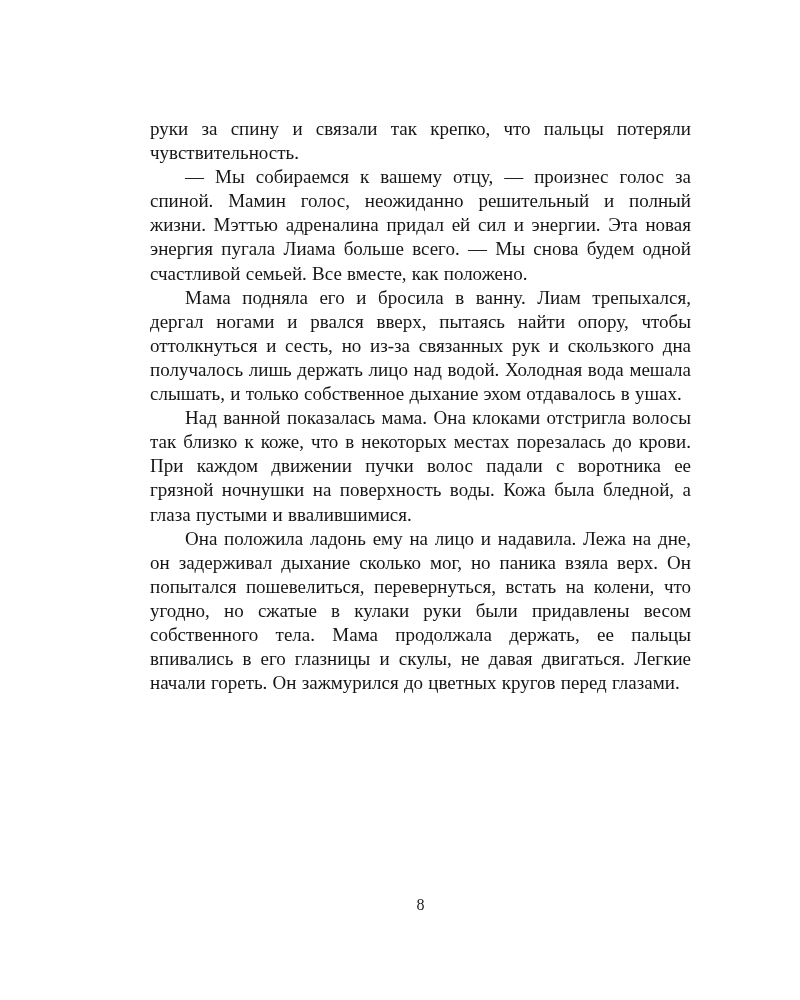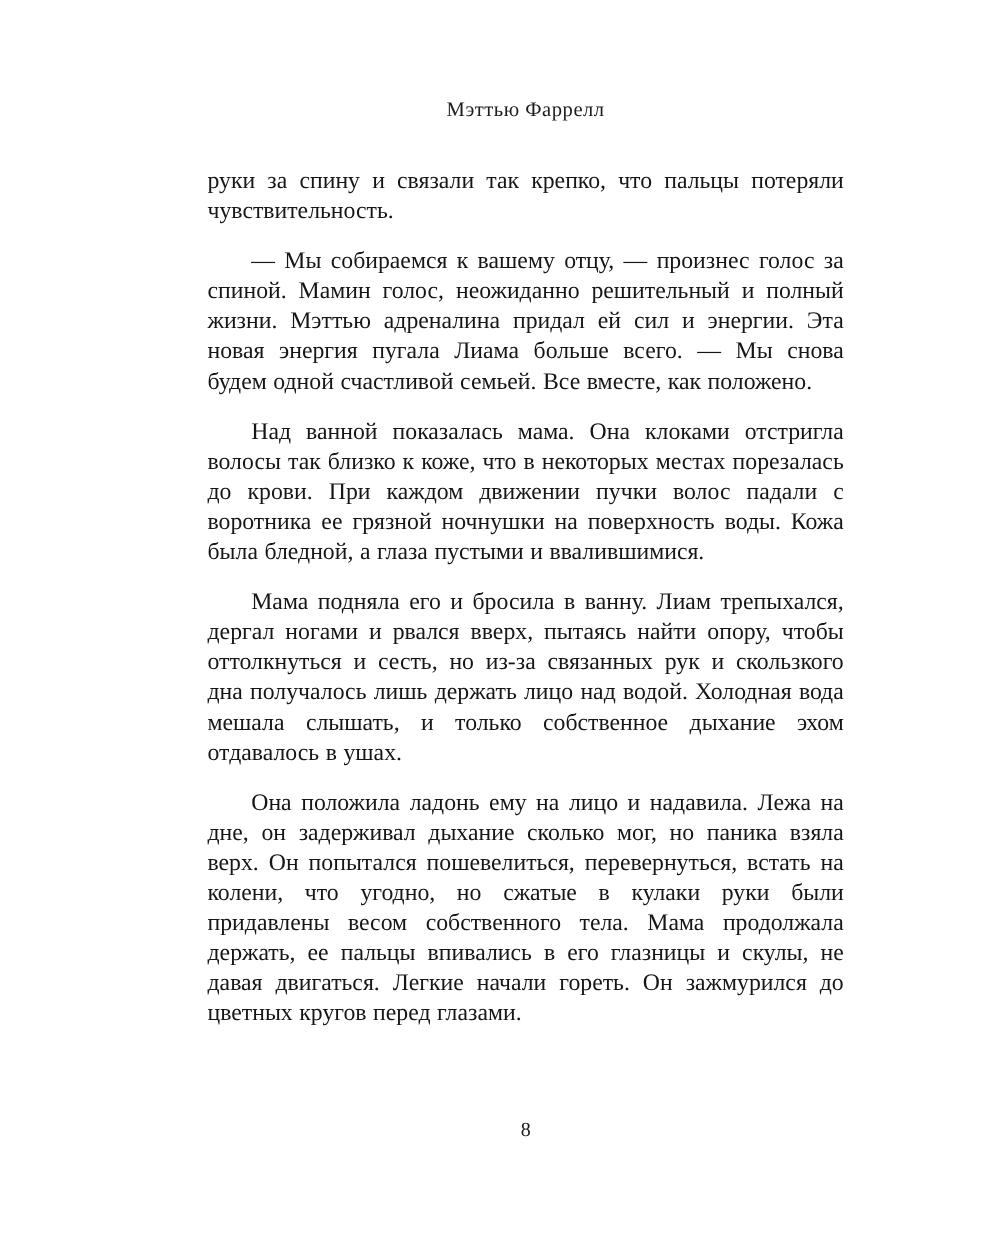--- a/index.html
+++ b/index.html
@@ -37,21 +37,21 @@
     width: 541px;
     font-size: 19px;
     line-height: 24.1px;
     text-align: justify;
     hyphens: auto;
     -webkit-hyphens: auto;
     word-spacing: 0.5px;
     color: #161616;
   }
   .text-block p {
-    margin: 16px;
+    margin: 0;
     padding: 0;
     text-indent: 35px;
   }
   .text-block p.no-indent {
     text-indent: 0;
   }
   .page-number {
     position: absolute;
     top: 896px;
     left: 150px;
@@ -59,25 +59,24 @@
     text-align: center;
     font-size: 16px;
     color: #1c1c1c;
   }
 </style>
 </head>
 <body>
 
 <div class="page">
 
-  <div class="running-header">Мэттью Фаррелл</div>
 
   <div class="text-block">
     <p class="no-indent">руки за спину и связали так крепко, что пальцы потеряли чувствительность.</p>
     <p>— Мы собираемся к вашему отцу, — произнес голос за спиной. Мамин голос, неожиданно решительный и полный жизни. Мэттью адреналина придал ей сил и энергии. Эта новая энергия пугала Лиама больше всего. — Мы снова будем одной счастливой семьей. Все вместе, как положено.</p>
+    <p>Мама подняла его и бросила в ванну. Лиам трепыхался, дергал ногами и рвался вверх, пытаясь найти опору, чтобы оттолкнуться и сесть, но из-за связанных рук и скользкого дна получалось лишь держать лицо над водой. Холодная вода мешала слышать, и только собственное дыхание эхом отдавалось в ушах.</p>
     <p>Над ванной показалась мама. Она клоками отстригла волосы так близко к коже, что в некоторых местах порезалась до крови. При каждом движении пучки волос падали с воротника ее грязной ночнушки на поверхность воды. Кожа была бледной, а глаза пустыми и ввалившимися.</p>
-    <p>Мама подняла его и бросила в ванну. Лиам трепыхался, дергал ногами и рвался вверх, пытаясь найти опору, чтобы оттолкнуться и сесть, но из-за связанных рук и скользкого дна получалось лишь держать лицо над водой. Холодная вода мешала слышать, и только собственное дыхание эхом отдавалось в ушах.</p>
     <p>Она положила ладонь ему на лицо и надавила. Лежа на дне, он задерживал дыхание сколько мог, но паника взяла верх. Он попытался пошевелиться, перевернуться, встать на колени, что угодно, но сжатые в кулаки руки были придавлены весом собственного тела. Мама продолжала держать, ее пальцы впивались в его глазницы и скулы, не давая двигаться. Легкие начали гореть. Он зажмурился до цветных кругов перед глазами.</p>
   </div>
 
   <div class="page-number">8</div>
 
 </div>
 
 </body></html>

